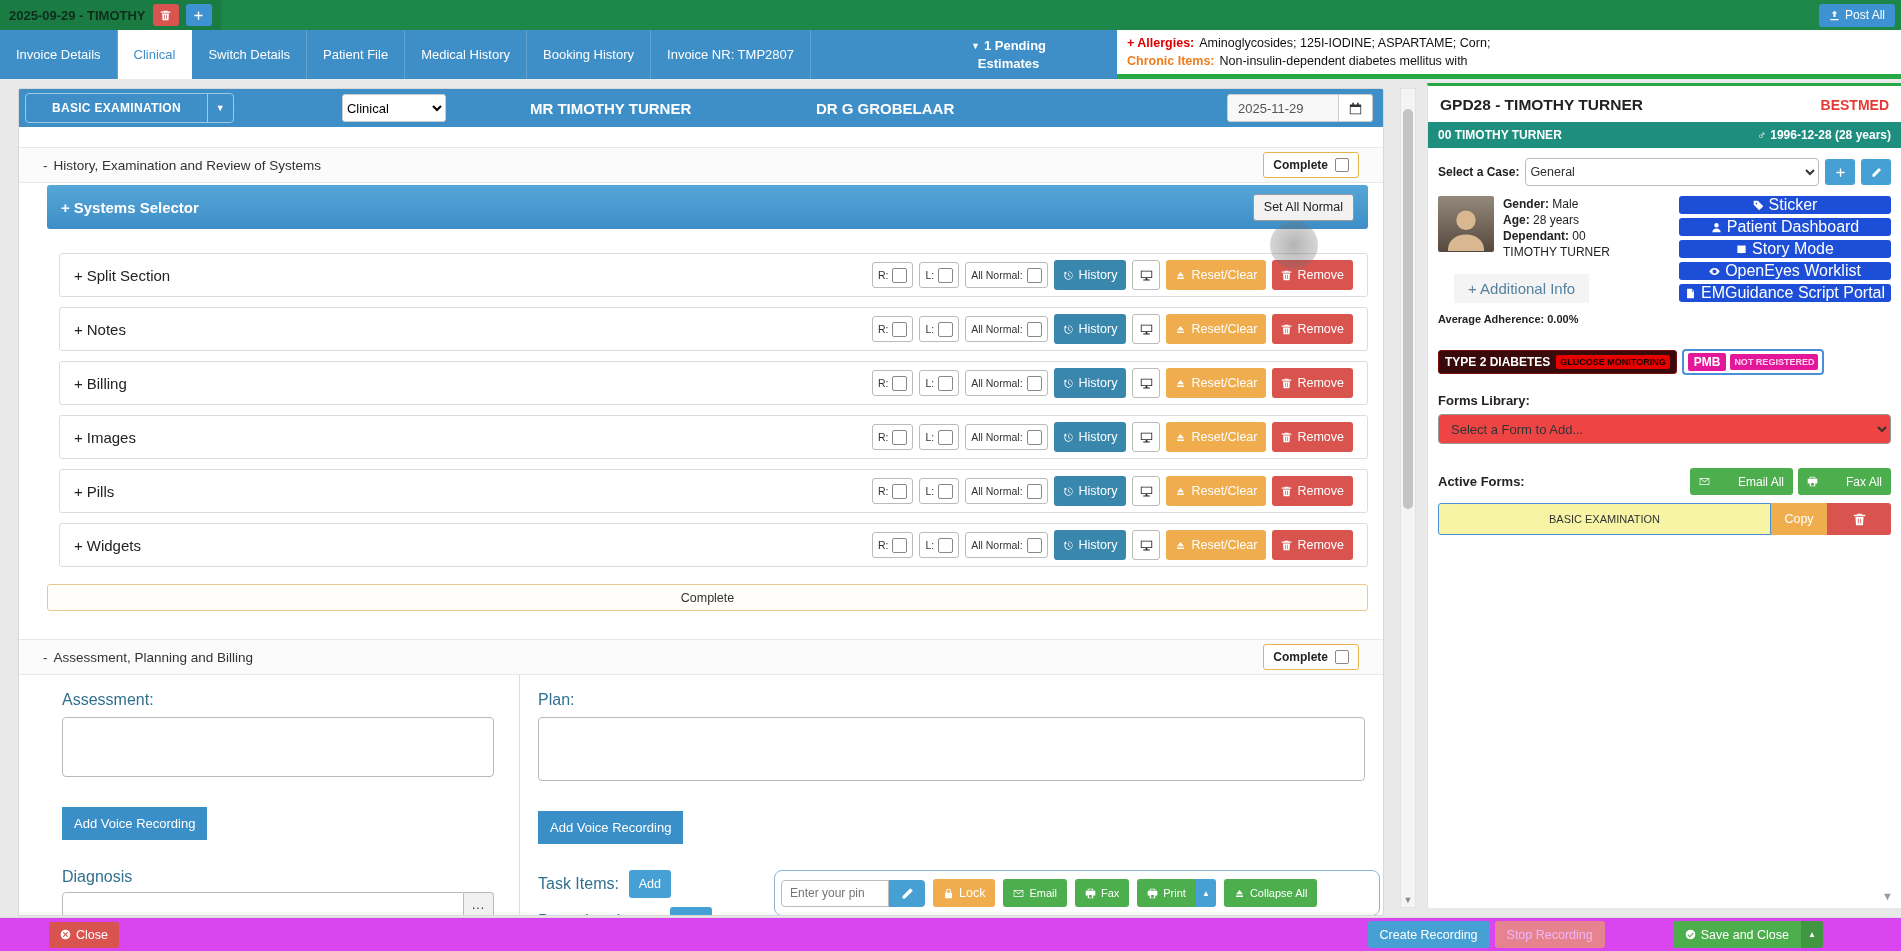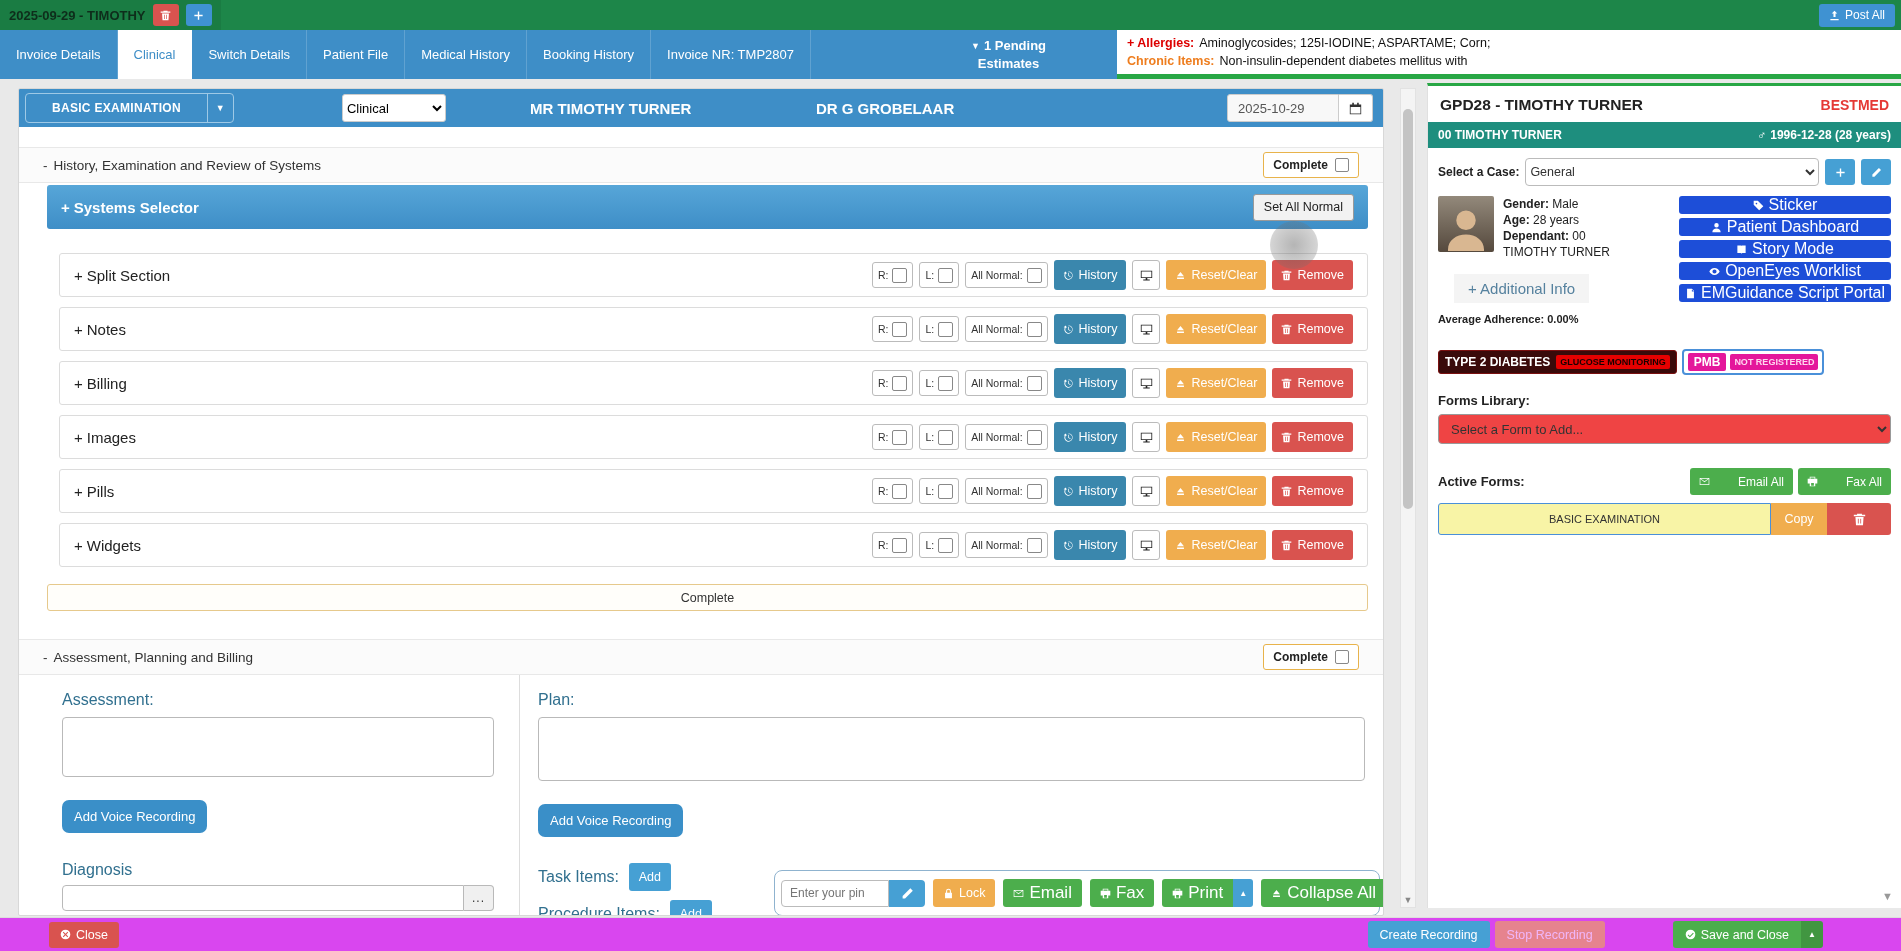--- a/index.html
+++ b/index.html
@@ -83,38 +83,38 @@
 
   .complete-bar { margin:17px 15px 0 28px; height:27px; border:1px solid #e6c98c; border-radius:3px; background:#fffefa;
                   display:flex; align-items:center; justify-content:center; font-size:12.5px; color:#333; cursor:pointer; }
 
   .ap-region { display:flex; height:242px; }
   .ap-left { width:500px; padding:16px 0 0 43px; }
   .ap-right { flex:1; border-left:1px solid #ddd; padding:16px 18px 0 18px; }
   .ap-label { color:#31708f; font-size:16px; }
   .assess-ta { margin-top:8px; width:432px; height:60px; border:1px solid #b9b9b9; border-radius:4px; resize:none; font-family:inherit; }
   .plan-ta { margin-top:8px; width:100%; height:64px; border:1px solid #b9b9b9; border-radius:4px; resize:none; font-family:inherit; }
-  .voice-btn { margin-top:19px; height:33px; background:#3a8fc8; font-size:13px; padding:0 12px; border-radius:7px; }
+  .voice-btn { margin-top:26px; height:33px; background:#3a8fc8; font-size:13px; padding:0 12px; border-radius:0; }
   .diag-label { margin-top:28px; color:#31708f; font-size:16px; }
   .diag-row { margin-top:6px; display:flex; }
   .diag-input { width:402px; height:26px; border:1px solid #b9b9b9; border-radius:4px 0 0 4px; padding:0 8px; font-family:inherit; }
   .diag-more { width:30px; height:26px; background:#f0f0f0; border:1px solid #b9b9b9; border-left:none;
                border-radius:0 4px 4px 0; font-size:12px; color:#333; letter-spacing:1px; }
   .items-row { margin-top:26px; display:flex; align-items:center; gap:10px; }
   .items-row.proc { margin-top:9px; }
   .items-label { color:#31708f; font-size:16px; }
   .add-btn { width:42px; height:28px; background:#46a0d4; font-size:12.5px; }
 
   .pin-toolbar { position:absolute; left:755px; top:781px; width:606px; height:46px; background:#fff;
                  border:1px solid #8fb3cf; border-radius:8px; display:flex; align-items:center; gap:8px; padding:0 6px; z-index:5; }
   .pin-group { display:flex; }
   .pin-input { width:108px; height:27px; border:1px solid #bbb; border-radius:4px 0 0 4px; padding:0 8px; font-size:12px; font-family:inherit; }
   .pin-pencil { width:36px; height:27px; background:#46a0d4; border-radius:0 4px 4px 0; }
   .btn-lock { height:28px; padding:0 10px; background:#f0ad4e; font-size:12.5px; }
-  .btn-green { height:28px; padding:0 10px; background:#4cae4c; font-size:17px; }
+  .btn-green { height:28px; padding:0 10px; background:#4cae4c; font-size:11px; }
   .btn-print { border-radius:3px 0 0 3px; }
   .print-caret { width:20px; height:28px; background:#46a0d4; border-radius:0 3px 3px 0; font-size:8px; }
 
   
   #vscroll { position:absolute; left:1400px; top:88px; width:16px; height:820px; background:#f4f4f4; border:1px solid #e2e2e2; }
   #vscroll .thumb { position:absolute; left:2px; top:20px; width:10px; height:400px; background:#c4c4c4; border-radius:6px; }
   #vscroll .down { position:absolute; bottom:2px; left:0; width:100%; text-align:center; color:#888; font-size:9px; cursor:pointer; }
 
   
   #sidebar { position:absolute; left:1427px; top:83px; width:474px; height:825px; background:#fff;
@@ -296,21 +296,21 @@
 <div id="main-panel">
   <div class="enc-header">
     <div class="tpl-btn">
       <span class="tpl-main">BASIC EXAMINATION</span>
       <span class="tpl-caret">▼</span>
     </div>
     <select class="enc-select"><option>Clinical</option></select>
     <span class="enc-patient">MR TIMOTHY TURNER</span>
     <span class="enc-doctor">DR G GROBELAAR</span>
     <div class="date-group">
-      <div class="date-input">2025-10-29</div>
+      <div class="date-input">2025-11-29</div>
       <button class="btn date-btn">
           <svg class="ic">
             <use href="#i-cal"></use>
           </svg>
         </button>
     </div>
   </div>
 
   <div class="sec-head">
     <span class="minus">-</span>

